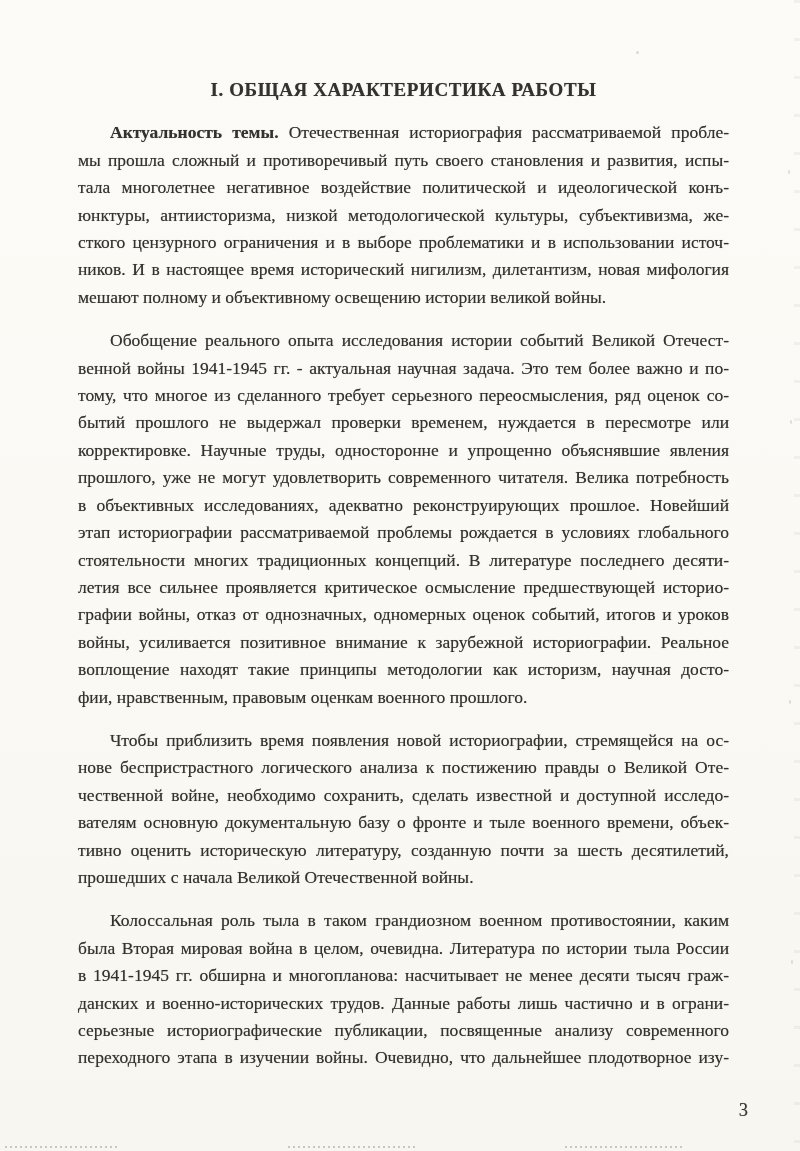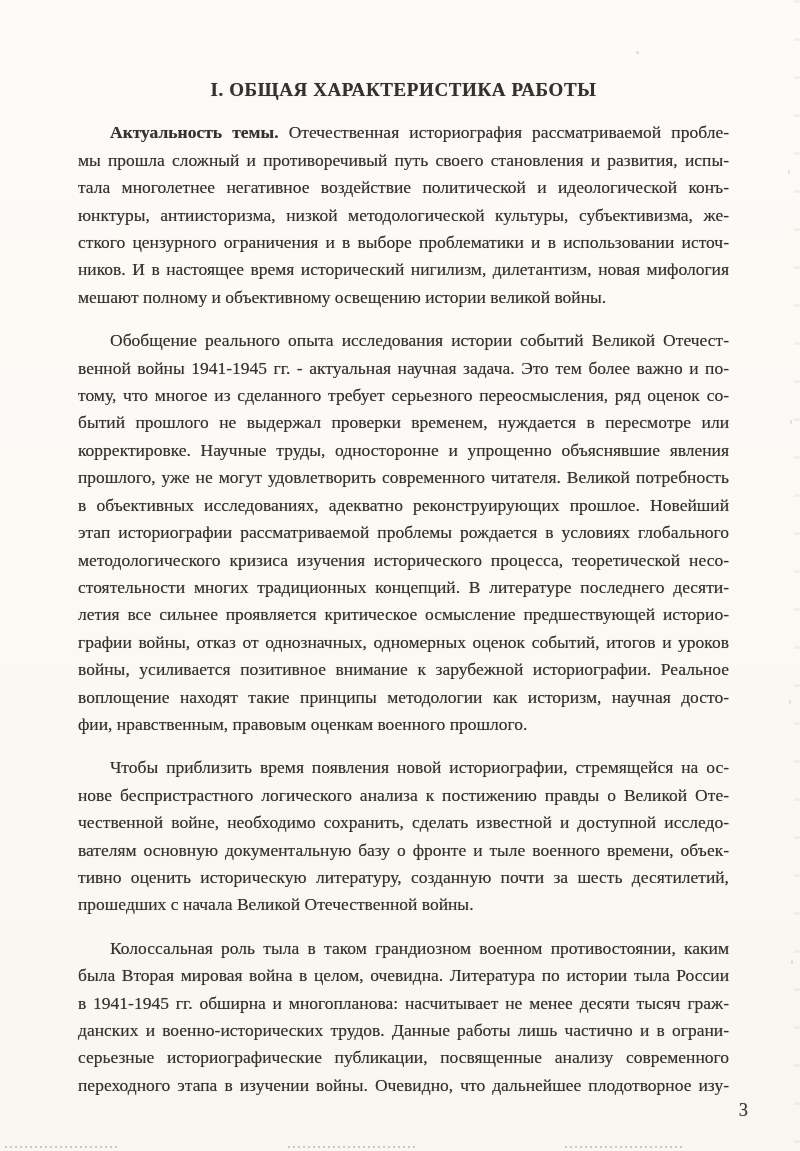--- a/index.html
+++ b/index.html
@@ -92,24 +92,23 @@
           <div class="line">сткого цензурного ограничения и в выборе проблематики и в использовании источ-</div>
           <div class="line">ников. И в настоящее время исторический нигилизм, дилетантизм, новая мифология</div>
           <div class="line lastline">мешают полному и объективному освещению истории великой войны.</div>
         </div>
         <div class="para">
           <div class="line first">Обобщение реального опыта исследования истории событий Великой Отечест-</div>
           <div class="line">венной войны 1941-1945 гг. - актуальная научная задача. Это тем более важно и по-</div>
           <div class="line">тому, что многое из сделанного требует серьезного переосмысления, ряд оценок со-</div>
           <div class="line">бытий прошлого не выдержал проверки временем, нуждается в пересмотре или</div>
           <div class="line">корректировке. Научные труды, односторонне и упрощенно объяснявшие явления</div>
-          <div class="line">прошлого, уже не могут удовлетворить современного читателя. Великой потребность</div>
+          <div class="line">прошлого, уже не могут удовлетворить современного читателя. Велика потребность</div>
           <div class="line">в объективных исследованиях, адекватно реконструирующих прошлое. Новейший</div>
           <div class="line">этап историографии рассматриваемой проблемы рождается в условиях глобального</div>
-          <div class="line">методологического кризиса изучения исторического процесса, теоретической несо-</div>
           <div class="line">стоятельности многих традиционных концепций. В литературе последнего десяти-</div>
           <div class="line">летия все сильнее проявляется критическое осмысление предшествующей историо-</div>
           <div class="line">графии войны, отказ от однозначных, одномерных оценок событий, итогов и уроков</div>
           <div class="line">войны, усиливается позитивное внимание к зарубежной историографии. Реальное</div>
           <div class="line">воплощение находят такие принципы методологии как историзм, научная досто-</div>
           <div class="line lastline">фии, нравственным, правовым оценкам военного прошлого.</div>
         </div>
         <div class="para">
           <div class="line first">Чтобы приблизить время появления новой историографии, стремящейся на ос-</div>
           <div class="line">нове беспристрастного логического анализа к постижению правды о Великой Оте-</div>

